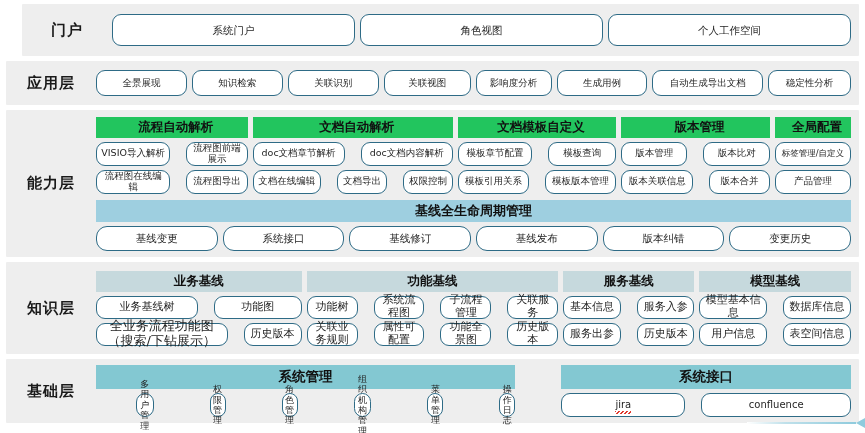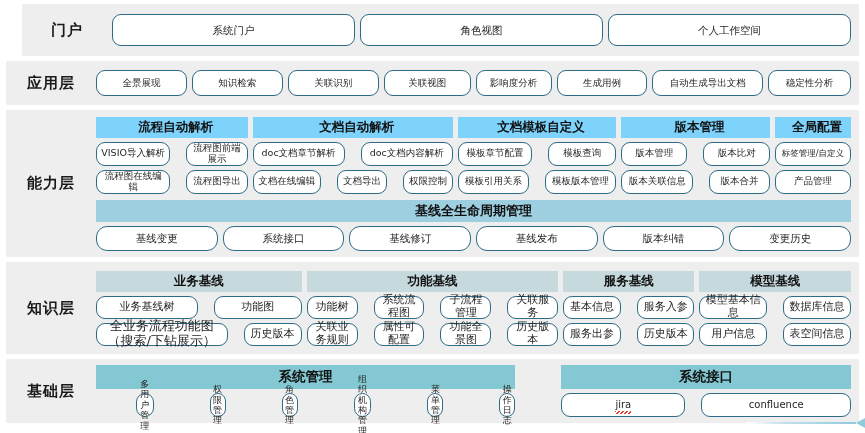--- a/index.html
+++ b/index.html
@@ -63,21 +63,21 @@
   .pill.sys{height:24px;font-size:9px;margin-left:40px;}
   .pill.iface{height:24px;font-size:10px;}
 
   
   .ghead{
     display:flex;align-items:center;justify-content:center;
     font-size:12.5px;font-weight:bold;color:#111;
     height:21px;box-sizing:border-box;
     font-family:"DejaVu Sans","Liberation Sans",sans-serif;
   }
-  .ghead.cap{background:#7dd3fc;padding-left:8px;}
+  .ghead.cap{background:#22c55e;padding-left:8px;}
   .ghead.know{background:#c6d9dd;}
   .ghead.base{background:#83c8d2;height:24px;font-size:13.5px;}
   .ghead.wide{background:#9ecfe0;height:22px;font-size:13px;}
 
   .group{display:flex;flex-direction:column;gap:4px;min-width:0;}
   .grow{display:flex;gap:16px;}
 
   .spacer{width:4px;min-width:4px;}
 
   

